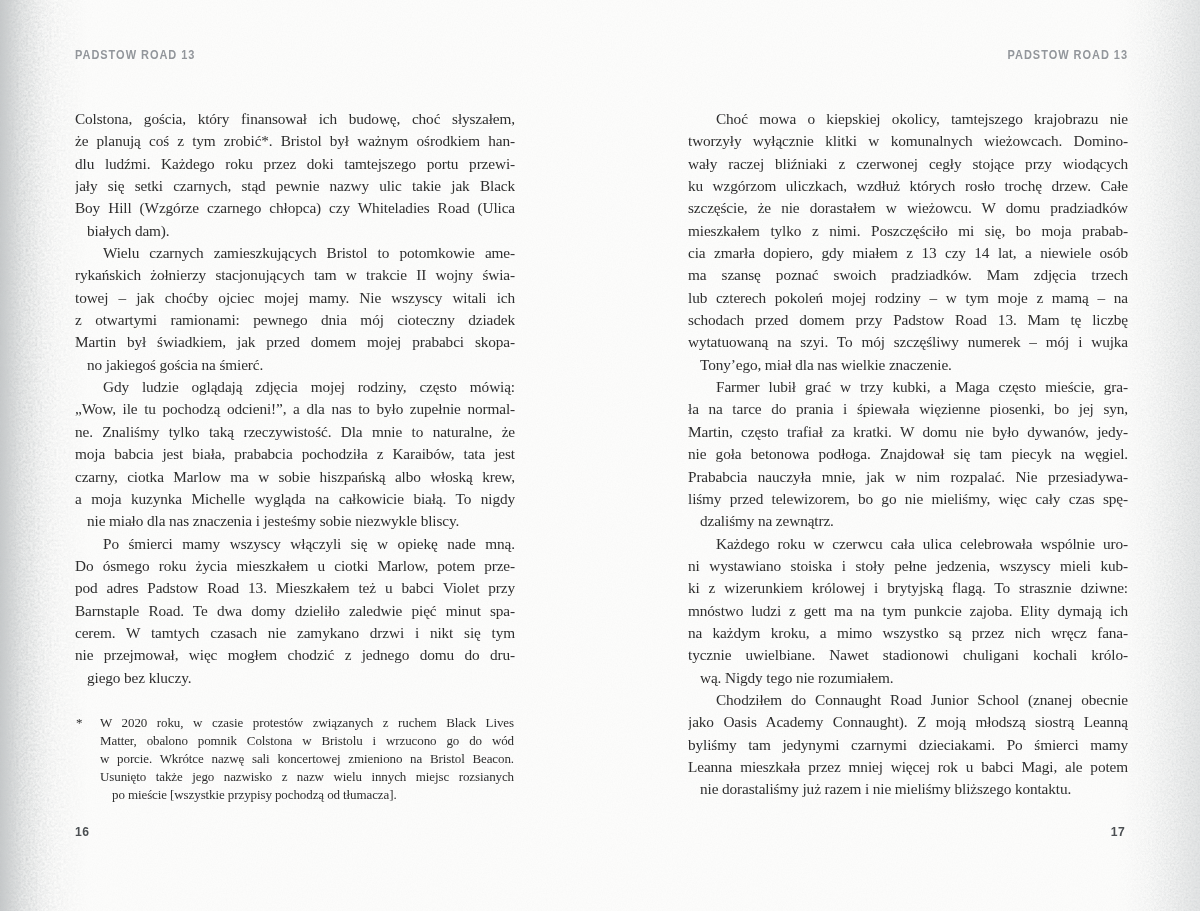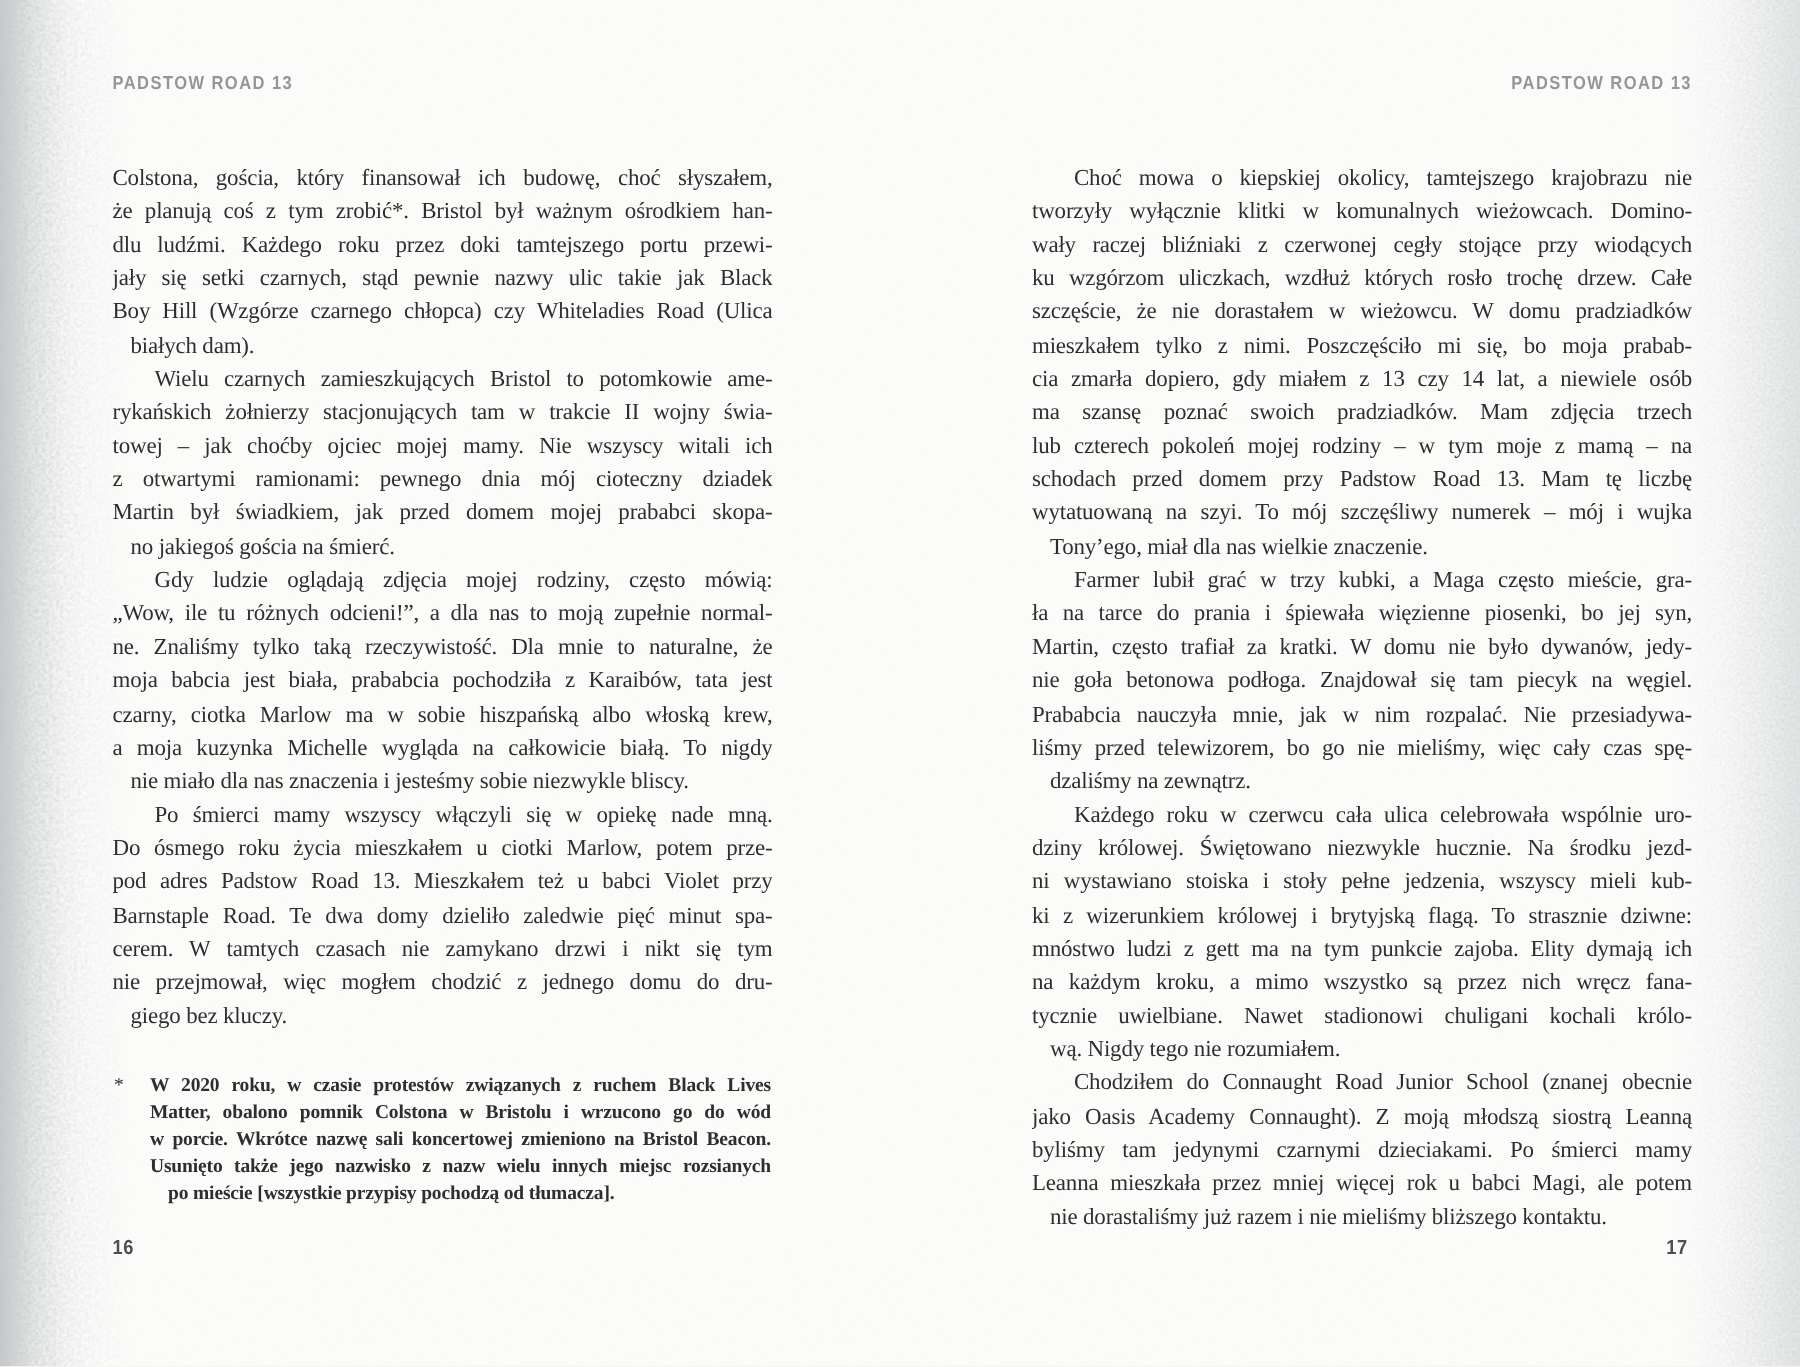--- a/index.html
+++ b/index.html
@@ -61,21 +61,21 @@
     text-align:justify; text-align-last:justify; white-space:nowrap;
   }
   .line.last   { text-align-last:left;margin-left:12px; }
   .line.indent { padding-left:28px; }
 
   .footnote { position:absolute; top:714px; left:0; width:440px; }
   .fn-marker {
     position:absolute; left:1px; top:1px;
     font-size:13px; color:var(--text,#2e2e2e);
   }
-  .fn-lines { margin-left:25px; width:414px;font-weight:bold; }
+  .fn-lines { margin-left:25px; width:414px; }
   .footnote .line {
     height:18px; line-height:18px; font-size:13px; letter-spacing:-0.1px;
   }
 
   .page-number {
     position:absolute; top:824px; left:0; right:0;
     font-family:"Liberation Sans", sans-serif; font-weight:700;
     font-size:13.5px; letter-spacing:0.5px; color:var(--pagenum,#4b4f52);
     transform:scaleX(0.9); transform-origin:left center;
   }
@@ -124,21 +124,21 @@
         <div class="line">jały się setki czarnych, stąd pewnie nazwy ulic takie jak Black</div>
         <div class="line">Boy Hill (Wzgórze czarnego chłopca) czy Whiteladies Road (Ulica</div>
         <div class="line last">białych dam).</div>
         <div class="line indent">Wielu czarnych zamieszkujących Bristol to potomkowie ame-</div>
         <div class="line">rykańskich żołnierzy stacjonujących tam w trakcie II wojny świa-</div>
         <div class="line">towej – jak choćby ojciec mojej mamy. Nie wszyscy witali ich</div>
         <div class="line">z otwartymi ramionami: pewnego dnia mój cioteczny dziadek</div>
         <div class="line">Martin był świadkiem, jak przed domem mojej prababci skopa-</div>
         <div class="line last">no jakiegoś gościa na śmierć.</div>
         <div class="line indent">Gdy ludzie oglądają zdjęcia mojej rodziny, często mówią:</div>
-        <div class="line">„Wow, ile tu różnych odcieni!”, a dla nas to moją zupełnie normal-</div>
+        <div class="line">„Wow, ile tu pochodzą odcieni!”, a dla nas to było zupełnie normal-</div>
         <div class="line">ne. Znaliśmy tylko taką rzeczywistość. Dla mnie to naturalne, że</div>
         <div class="line">moja babcia jest biała, prababcia pochodziła z Karaibów, tata jest</div>
         <div class="line">czarny, ciotka Marlow ma w sobie hiszpańską albo włoską krew,</div>
         <div class="line">a moja kuzynka Michelle wygląda na całkowicie białą. To nigdy</div>
         <div class="line last">nie miało dla nas znaczenia i jesteśmy sobie niezwykle bliscy.</div>
         <div class="line indent">Po śmierci mamy wszyscy włączyli się w opiekę nade mną.</div>
         <div class="line">Do ósmego roku życia mieszkałem u ciotki Marlow, potem prze-</div>
         <div class="line">pod adres Padstow Road 13. Mieszkałem też u babci Violet przy</div>
         <div class="line">Barnstaple Road. Te dwa domy dzieliło zaledwie pięć minut spa-</div>
         <div class="line">cerem. W tamtych czasach nie zamykano drzwi i nikt się tym</div>
@@ -174,21 +174,20 @@
         <div class="line">wytatuowaną na szyi. To mój szczęśliwy numerek – mój i wujka</div>
         <div class="line last">Tony’ego, miał dla nas wielkie znaczenie.</div>
         <div class="line indent">Farmer lubił grać w trzy kubki, a Maga często mieście, gra-</div>
         <div class="line">ła na tarce do prania i śpiewała więzienne piosenki, bo jej syn,</div>
         <div class="line">Martin, często trafiał za kratki. W domu nie było dywanów, jedy-</div>
         <div class="line">nie goła betonowa podłoga. Znajdował się tam piecyk na węgiel.</div>
         <div class="line">Prababcia nauczyła mnie, jak w nim rozpalać. Nie przesiadywa-</div>
         <div class="line">liśmy przed telewizorem, bo go nie mieliśmy, więc cały czas spę-</div>
         <div class="line last">dzaliśmy na zewnątrz.</div>
         <div class="line indent">Każdego roku w czerwcu cała ulica celebrowała wspólnie uro-</div>
-        <div class="line">dziny królowej. Świętowano niezwykle hucznie. Na środku jezd-</div>
         <div class="line">ni wystawiano stoiska i stoły pełne jedzenia, wszyscy mieli kub-</div>
         <div class="line">ki z wizerunkiem królowej i brytyjską flagą. To strasznie dziwne:</div>
         <div class="line">mnóstwo ludzi z gett ma na tym punkcie zajoba. Elity dymają ich</div>
         <div class="line">na każdym kroku, a mimo wszystko są przez nich wręcz fana-</div>
         <div class="line">tycznie uwielbiane. Nawet stadionowi chuligani kochali królo-</div>
         <div class="line last">wą. Nigdy tego nie rozumiałem.</div>
         <div class="line indent">Chodziłem do Connaught Road Junior School (znanej obecnie</div>
         <div class="line">jako Oasis Academy Connaught). Z moją młodszą siostrą Leanną</div>
         <div class="line">byliśmy tam jedynymi czarnymi dzieciakami. Po śmierci mamy</div>
         <div class="line">Leanna mieszkała przez mniej więcej rok u babci Magi, ale potem</div>

